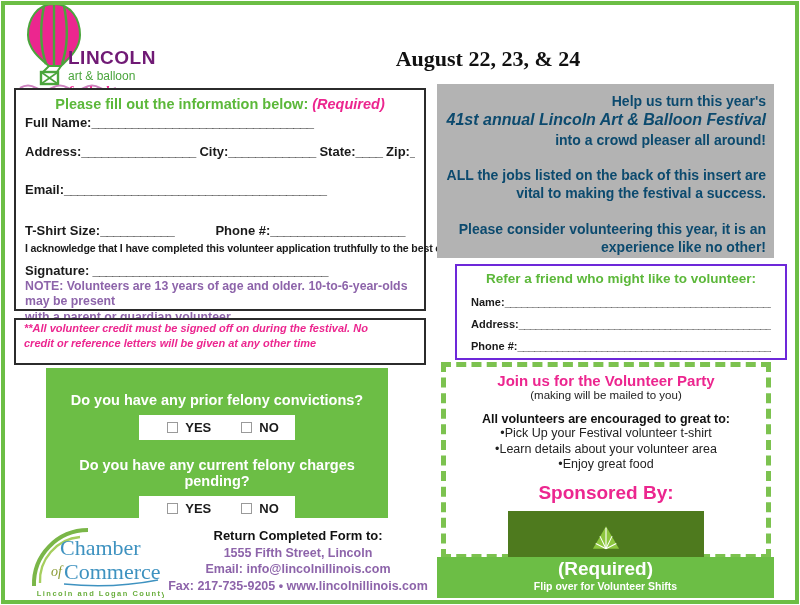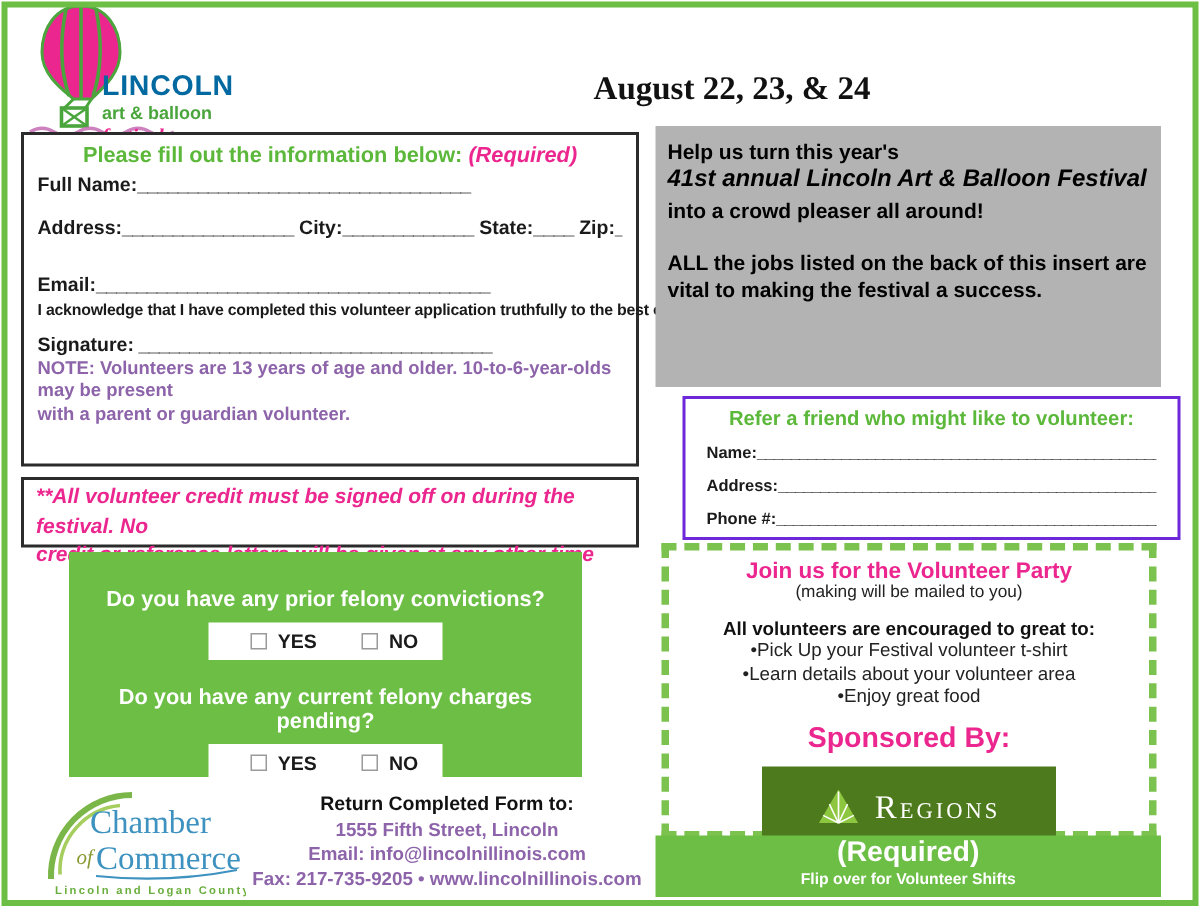--- a/index.html
+++ b/index.html
@@ -3,22 +3,22 @@
 <meta charset="utf-8">
 <style>
   * { margin:0; padding:0; box-sizing:border-box; }
   html,body { width:800px; height:605px; background:#fff; font-family:"Liberation Sans",sans-serif; }
   .page { position:relative; width:800px; height:605px; background:#fff; overflow:hidden; }
   .page-border { position:absolute; inset:1px; border:4px solid #6cbe45; pointer-events:none; z-index:50; }
 
   
   .logo { position:absolute; left:16px; top:2px; width:150px; height:88px; }
   .logo-text { position:absolute; left:52px; top:46px; line-height:1; }
-  .logo-lincoln { font-size:19px; font-weight:bold; color:#0369a1; letter-spacing:.5px; }
-  .logo-artballoon { font-size:12px; font-weight:bold; color:#4aa53c; }
+  .logo-lincoln { font-size:19px; font-weight:bold; color:#701a75; letter-spacing:.5px; }
+  .logo-artballoon { font-size:12px; font-weight:normal; color:#4aa53c; }
   .logo-festival { font-family:"Liberation Serif",serif; font-style:italic; font-weight:bold; font-size:14px; color:#ec268f; }
   .title-bar { position:absolute; left:199px; top:15px; width:578px; height:29px; background:#6cbe45;
                color:#fff; font-size:20px; font-weight:bold; text-align:center; line-height:29px; }
   .date-line { position:absolute; left:199px; top:46px; width:578px; text-align:center;
                font-family:"Liberation Serif",serif; font-weight:bold; font-size:22px; color:#111; }
 
   
   .info-box { position:absolute; left:14px; top:88px; width:412px; height:223px; border:2px solid #2b2b2b; background:#fff; padding:4px 9px 0 9px; }
   .info-head { text-align:center; font-size:14.5px; font-weight:bold; color:#5cb83a; margin-top:2px; }
   .info-head .req { color:#ec268f; font-style:italic; }
@@ -27,40 +27,40 @@
   .row-fullname { margin-top:3px; }
   .row-address { margin-top:14px; }
   .row-email { margin-top:23px; }
   .row-tshirt { margin-top:26px; }
   .ack { margin-top:4px; font-size:10.6px; font-weight:bold; letter-spacing:-.15px; white-space:nowrap; color:#1a1a1a; }
   .row-signature { margin-top:9px; }
   .note { margin-top:1px; font-size:12.3px; font-weight:bold; color:#8d64aa; line-height:1.25; }
 
   
   .credit-box { position:absolute; left:14px; top:318px; width:412px; height:47px; border:2px solid #2b2b2b; background:#fff;
-                padding:1px 8px; font-size:14px; font-weight:bold; font-style:italic; color:#ec268f; line-height:1.4; }
+                padding:1px 8px; font-size:11px; font-weight:bold; font-style:italic; color:#ec268f; line-height:1.4; }
 
   
   .felony-box { position:absolute; left:46px; top:368px; width:342px; height:150px; background:#6cbe45; text-align:center; }
   .felony-q { color:#fff; font-size:14.5px; font-weight:bold; }
   .q1 { padding-top:24px; }
   .q2 { padding-top:17px; }
   .check-strip { display:inline-flex; align-items:center; gap:18px; background:#fff; margin-top:7px; padding:5px 16px; }
   .check-item { display:inline-flex; align-items:center; gap:7px; font-size:13px; font-weight:bold; color:#1a1a1a;padding-left:12px; }
   .cbox { width:11px; height:11px; border:1.5px solid #9a9a9a; background:#fff; display:inline-block; }
 
   
   .chamber { position:absolute; left:26px; top:526px; width:138px; height:76px; }
   .return-block { position:absolute; left:158px; top:527px; width:280px; text-align:center; line-height:1.35; }
   .return-head { font-size:13px; font-weight:bold; color:#111; }
   .return-line { font-size:12.5px; font-weight:bold; color:#8d64aa; }
 
   
   .promo-box { position:absolute; left:437px; top:84px; width:337px; height:174px; background:#b3b3b3;
-               color:#000000; text-align:left; font-weight:bold; font-size:14px; line-height:1.3; padding:8px 8px; }
+               color:#0c4a6e; text-align:right; font-weight:bold; font-size:14px; line-height:1.3; padding:8px 8px; }
   .promo-italic { font-style:italic; font-size:16px; }
   .promo-gap { height:17px; }
 
   .refer-box { position:absolute; left:455px; top:264px; width:332px; height:96px; border:2px solid #6d28d9; background:#fff; padding:5px 14px; }
   .refer-head { text-align:center; font-size:13.5px; font-weight:bold; color:#5cb83a; }
   .refer-row { margin-top:10px; font-size:11px; font-weight:bold; color:#1a1a1a; white-space:nowrap; overflow:hidden; }
 
   .party-box { position:absolute; left:441px; top:362px; width:330px; height:197px; border:5px dashed #7cc24f; background:#fff;
                text-align:center; padding-top:5px; }
   .party-head { color:#ec268f; font-weight:bold; font-size:15px; }
@@ -115,20 +115,25 @@
     </div>
     <div class="frow row-address">
       <span>Address:</span><span class="u">_________________</span>
       <span>City:</span><span class="u">_____________</span>
       <span>State:</span><span class="u">____</span>
       <span>Zip:</span><span class="u">_________</span>
     </div>
     <div class="frow row-email">
       <span>Email:</span><span class="u">_______________________________________</span>
     </div>
+    <div class="frow row-tshirt">
+      <span>T-Shirt Size:</span><span class="u">___________</span>
+      <span style="display:inline-block;width:34px;"></span>
+      <span>Phone #:</span><span class="u">____________________</span>
+    </div>
     <div class="ack">I acknowledge that I have completed this volunteer application truthfully to the best of my ability.</div>
     <div class="frow row-signature">
       <span>Signature:</span><span class="u"> ___________________________________</span>
     </div>
     <div class="note">
       <div>NOTE:  Volunteers are 13 years of age and older.  10-to-6-year-olds may be present</div>
       <div>with a parent or guardian volunteer.</div>
     </div>
   </div>
 
@@ -181,20 +186,21 @@
     <div class="return-line">Fax: 217-735-9205 • www.lincolnillinois.com</div>
   </div>
 
   <div class="promo-box">
     <div>Help us turn this year's</div>
     <div class="promo-italic">41st annual Lincoln Art &amp; Balloon Festival</div>
     <div>into a crowd pleaser all around!</div>
     <div class="promo-gap"></div>
     <div>ALL the jobs listed on the back of this insert are vital to making the festival a success.</div>
     <div class="promo-gap"></div>
+    <div>Please consider volunteering this year, it is an experience like no other!</div>
   </div>
 
   <div class="refer-box">
     <div class="refer-head">Refer a friend who might like to volunteer:</div>
     <div class="refer-row">
       <span>Name:</span><span class="u">___________________________________________________</span>
     </div>
     <div class="refer-row">
       <span>Address:</span><span class="u">_________________________________________________</span>
     </div>
@@ -213,21 +219,20 @@
     <div class="party-sponsor">Sponsored By:</div>
     <div class="regions">
       <svg width="28" height="25" viewBox="0 0 30 26">
         <polygon points="15,1 29,25 1,25" fill="#8dc63f"></polygon>
         <line x1="15" y1="25" x2="15" y2="2.5" stroke="#fff" stroke-width="1.2"></line>
         <line x1="15" y1="25" x2="8.5" y2="11.5" stroke="#fff" stroke-width="1.1"></line>
         <line x1="15" y1="25" x2="21.5" y2="11.5" stroke="#fff" stroke-width="1.1"></line>
         <line x1="15" y1="25" x2="4" y2="19.5" stroke="#fff" stroke-width="1.1"></line>
         <line x1="15" y1="25" x2="26" y2="19.5" stroke="#fff" stroke-width="1.1"></line>
       </svg>
-      <span class="regions-word">Regions</span>
     </div>
   </div>
 
   <div class="flip-bar">
     <div class="flip-req">(Required)</div>
     <div class="flip-sub">Flip over for Volunteer Shifts</div>
   </div>
 </div>
 
 </body></html>

